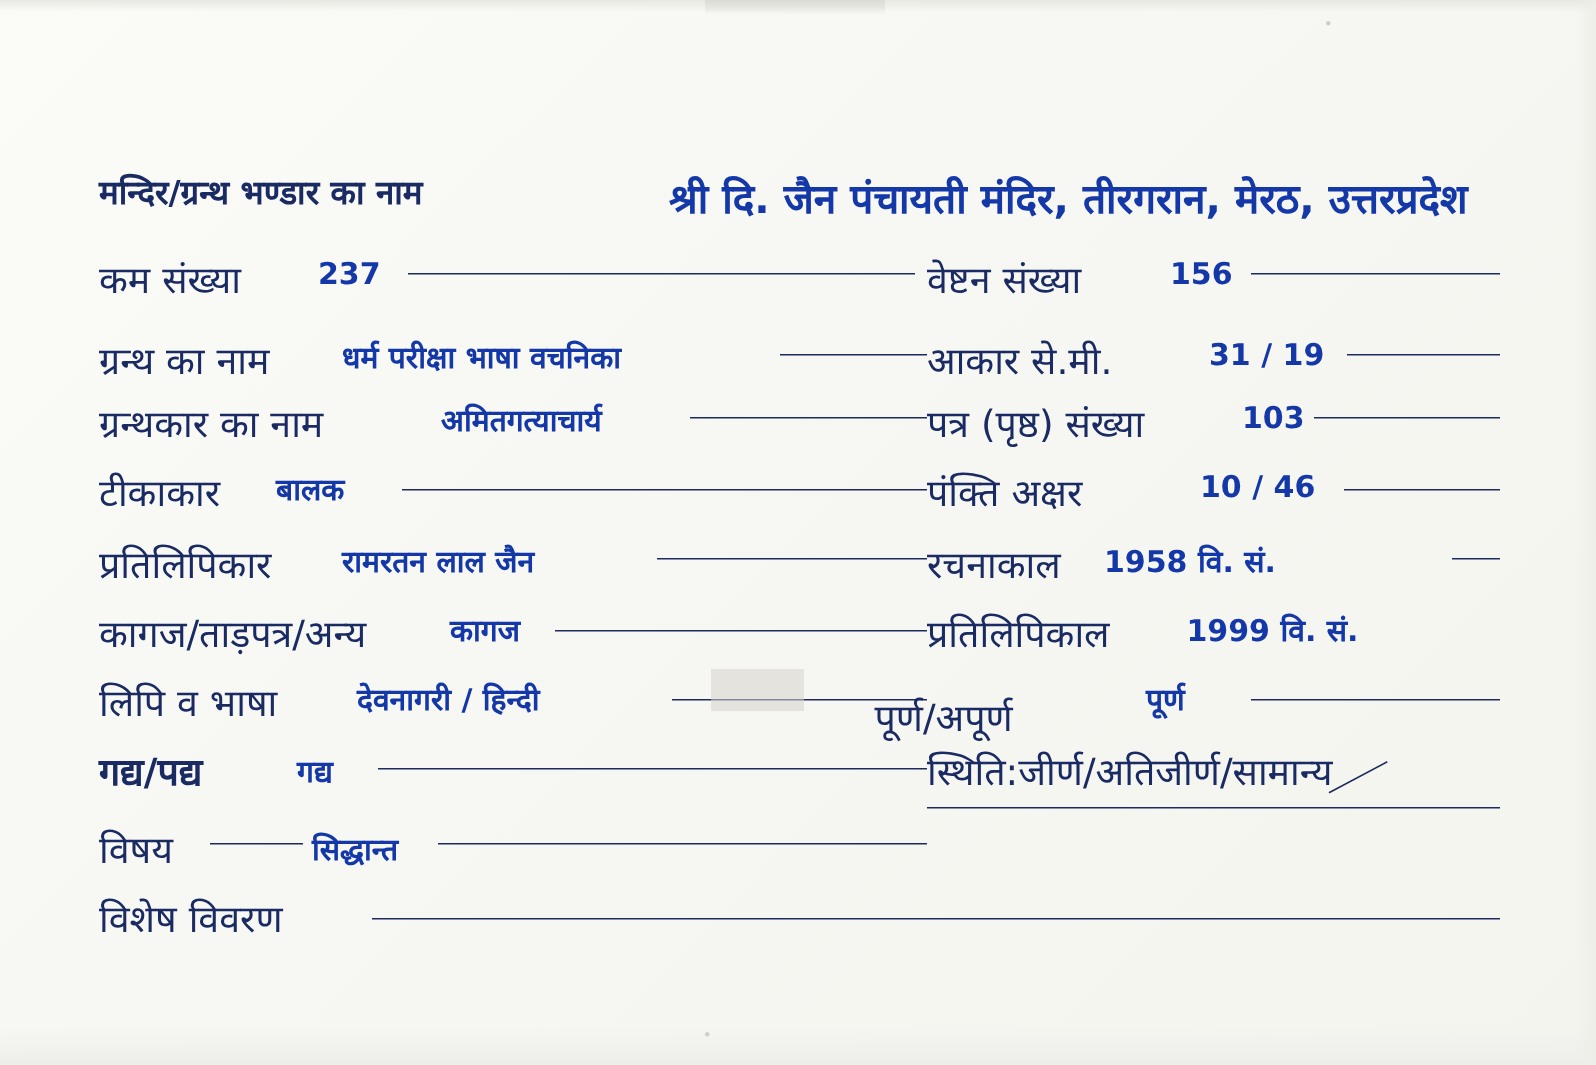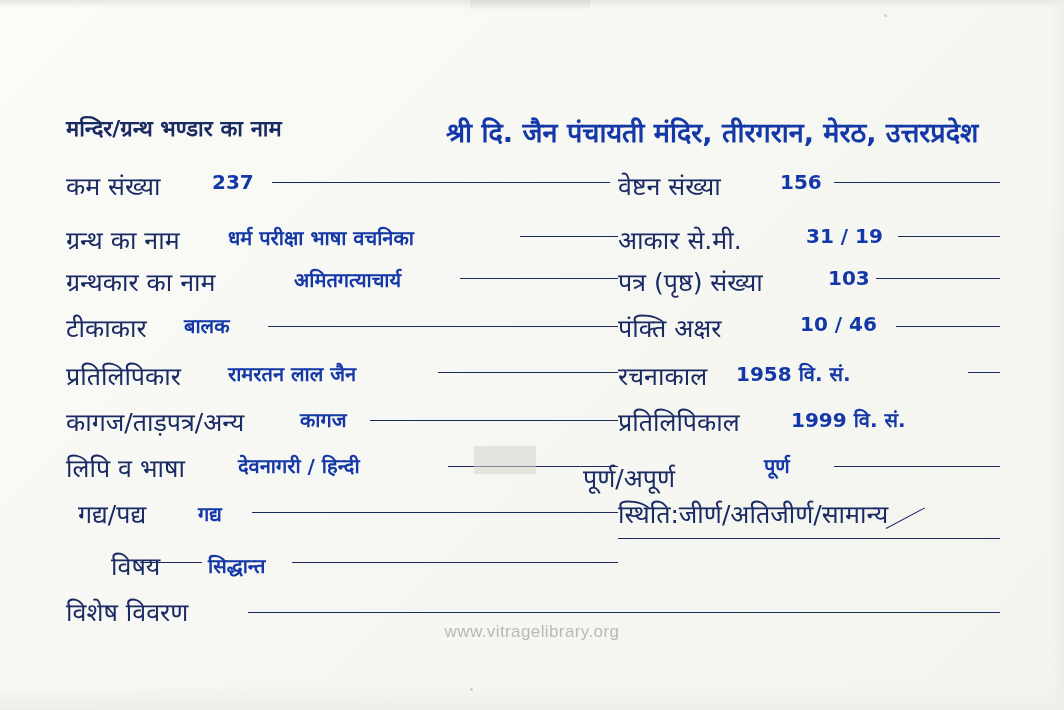--- a/index.html
+++ b/index.html
@@ -209,37 +209,36 @@
     <div class="rule" style="top:466px;left:448px;width:170px;"></div>
     <div class="smudge" style="top:446px;left:474px;width:62px;height:28px;"></div>
   </div>
   <div>
     <div class="label" style="top:450px;left:583px;margin-top:10px;">पूर्ण/अपूर्ण</div>
     <div class="value" style="top:452px;left:764px;">पूर्ण</div>
     <div class="rule" style="top:466px;left:834px;width:166px;"></div>
   </div>
 
   <div>
-    <div class="label" style="top:496px;left:78px;">गद्य/पद्य</div>
+    <div class="label" style="top:496px;left:66px;font-weight:bold;">गद्य/पद्य</div>
     <div class="value" style="top:500px;left:198px;">गद्य</div>
     <div class="rule" style="top:512px;left:252px;width:366px;"></div>
   </div>
   <div>
     <div class="label" style="top:496px;left:618px;">स्थिति:जीर्ण/अतिजीर्ण/सामान्य</div>
     <div class="strike" style="top:528px;left:886px;"></div>
     <div class="rule" style="top:538px;left:618px;width:382px;"></div>
   </div>
 
   <div>
-    <div class="label" style="top:548px;left:66px;margin-left:45px;">विषय</div>
+    <div class="label" style="top:548px;left:66px;">विषय</div>
     <div class="rule" style="top:562px;left:140px;width:62px;"></div>
     <div class="value" style="top:552px;left:208px;">सिद्धान्त</div>
     <div class="rule" style="top:562px;left:292px;width:326px;"></div>
   </div>
 
   <div>
     <div class="label" style="top:594px;left:66px;">विशेष विवरण</div>
     <div class="rule" style="top:612px;left:248px;width:752px;"></div>
   </div>
 
-  <div class="watermark">www.vitragelibrary.org</div>
 
 </div>
 
 </body></html>

